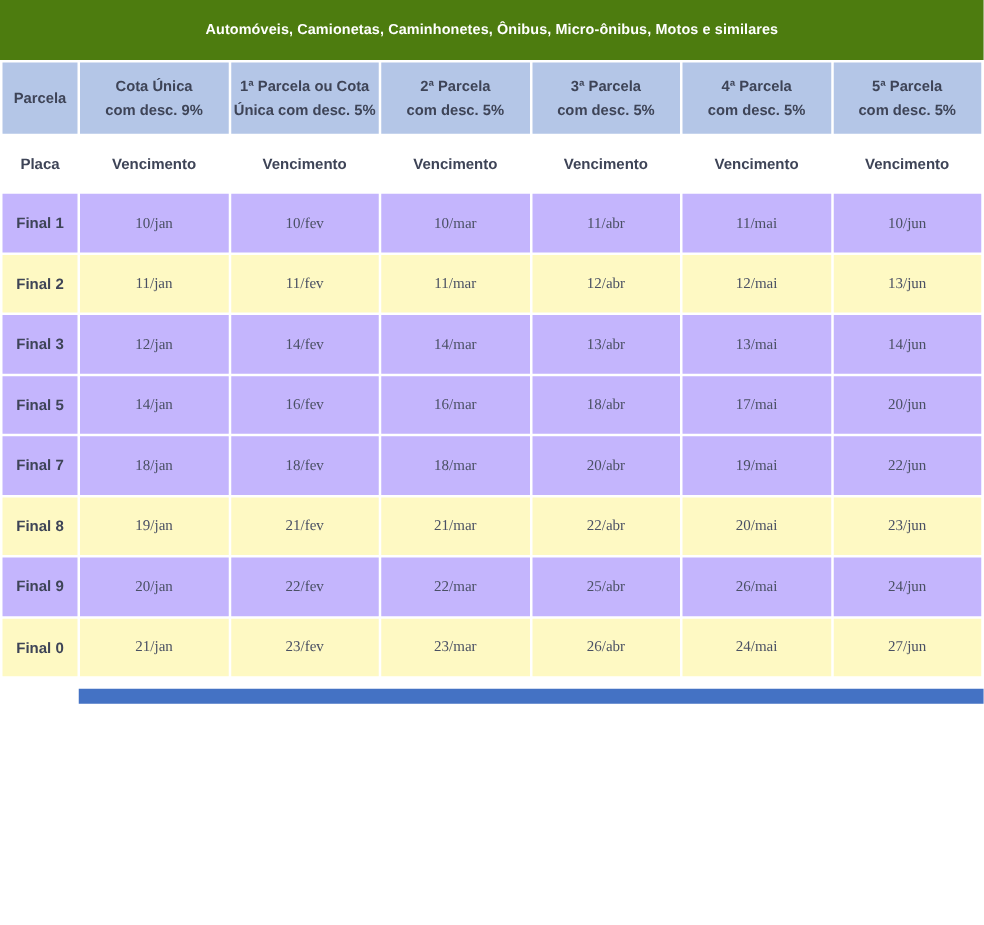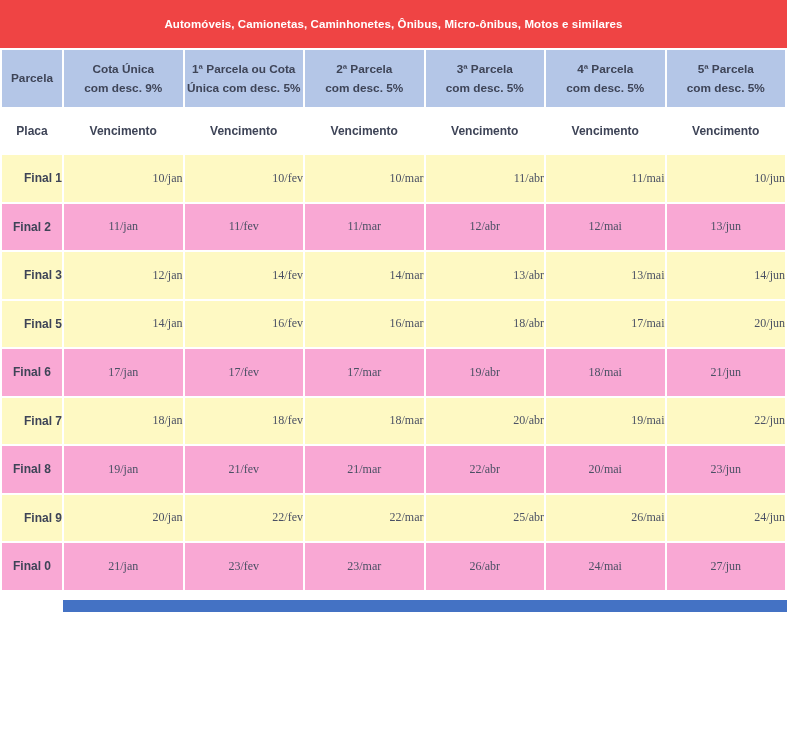--- a/index.html
+++ b/index.html
@@ -8,21 +8,21 @@
     background: #ffffff;
     width: 787px;
     height: 740px;
     overflow: hidden;
     font-family: "Liberation Sans", sans-serif;
   }
   .sheet { width: 787px; height: 740px; position: relative; }
 
   .header-bar {
     height: 48px;
-    background: #ef4444;
+    background: #4d7c0f;
     color: #ffffff;
     display: flex;
     align-items: center;
     justify-content: center;
     font-weight: bold;
     font-size: 11.5px;
     letter-spacing: 0.1px;
   }
 
   table.cal {
@@ -49,22 +49,22 @@
 
   .parcela-cell {
     background: #B4C6E7;
     font-weight: bold;
     color: #3E4457;
     white-space: pre-line;
     line-height: 1.6;
     font-size: 11.8px;
   }
 
-  tr.band td { background: #fef9c3; text-align: right; }
-  tr.plain td { background: #f9a8d4; }
+  tr.band td { background: #c4b5fd; }
+  tr.plain td { background: #fef9c3; }
 
   td.rowlabel { font-weight: bold; color: #3E4457; }
   td.date { color: #4A5064; font-weight: normal; font-family: Liberation Serif, serif; }
 
   .next-header-partial {
     margin-left: 63px;
     margin-top: 8px;
     height: 12px;
     background: #4472C4;
   }
@@ -144,29 +144,20 @@
         </tr>
         <tr class="data-row band">
           <td class="rowlabel">Final 5</td>
           <td class="date">14/jan</td>
           <td class="date">16/fev</td>
           <td class="date">16/mar</td>
           <td class="date">18/abr</td>
           <td class="date">17/mai</td>
           <td class="date">20/jun</td>
         </tr>
-        <tr class="data-row plain">
-          <td class="rowlabel">Final 6</td>
-          <td class="date">17/jan</td>
-          <td class="date">17/fev</td>
-          <td class="date">17/mar</td>
-          <td class="date">19/abr</td>
-          <td class="date">18/mai</td>
-          <td class="date">21/jun</td>
-        </tr>
         <tr class="data-row band">
           <td class="rowlabel">Final 7</td>
           <td class="date">18/jan</td>
           <td class="date">18/fev</td>
           <td class="date">18/mar</td>
           <td class="date">20/abr</td>
           <td class="date">19/mai</td>
           <td class="date">22/jun</td>
         </tr>
         <tr class="data-row plain">

